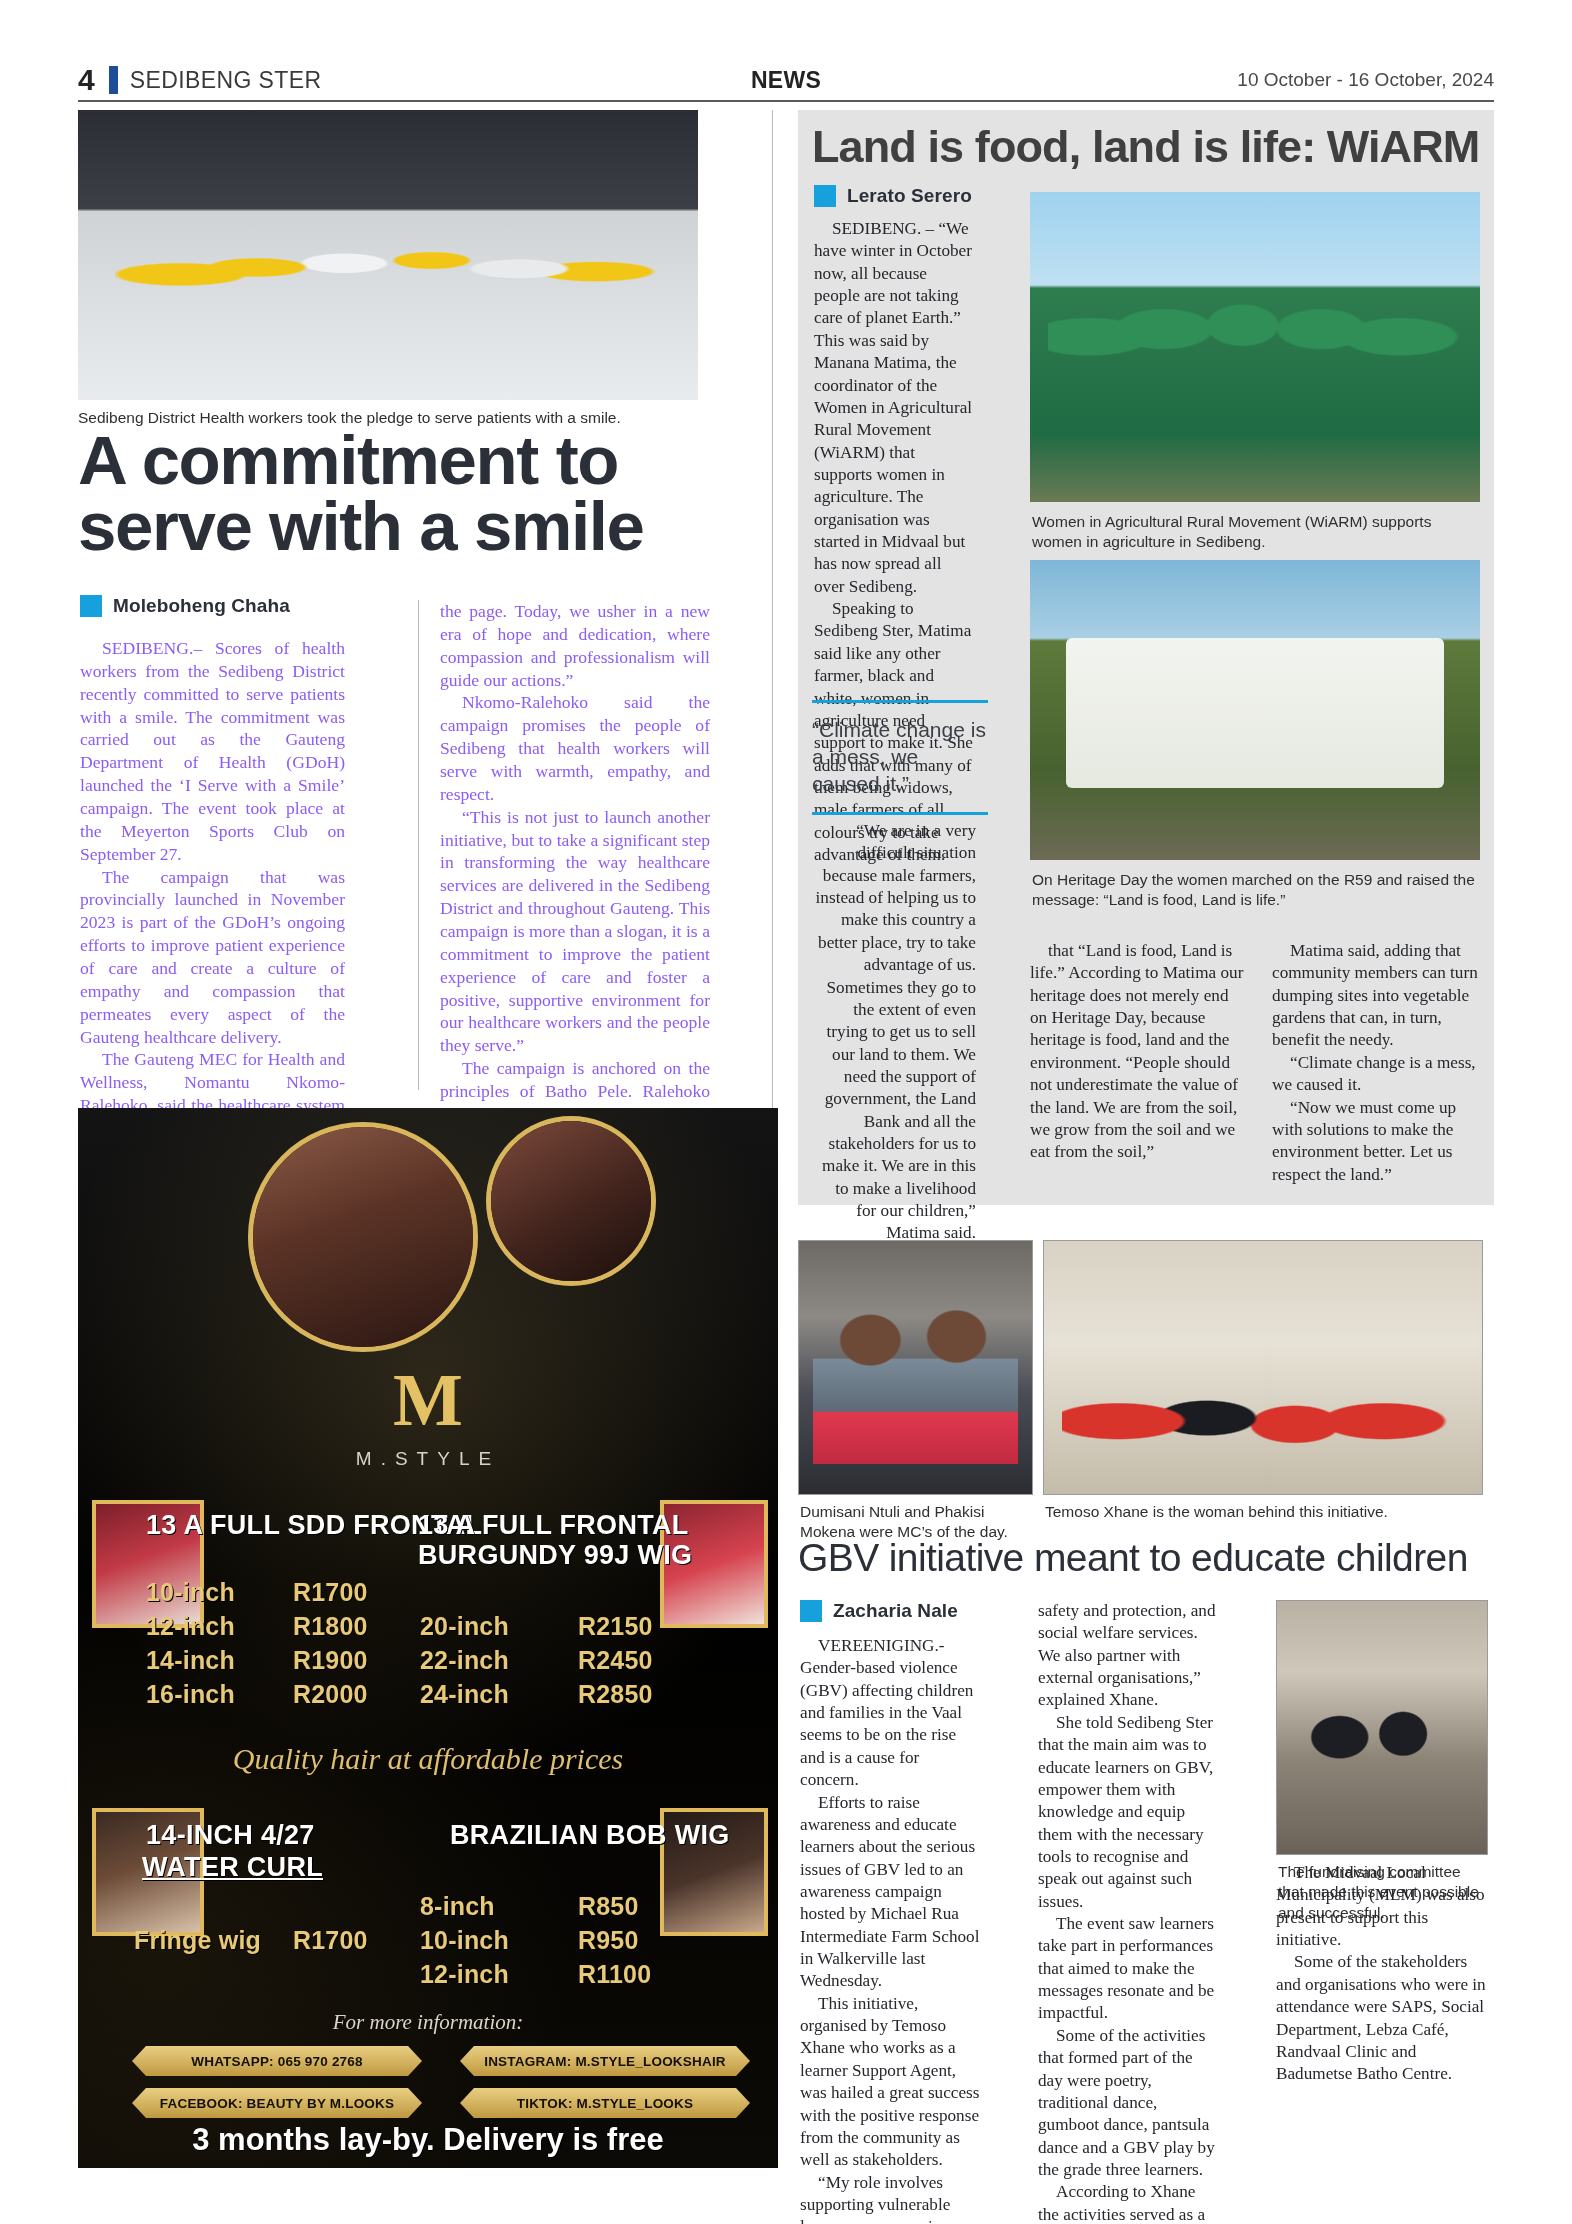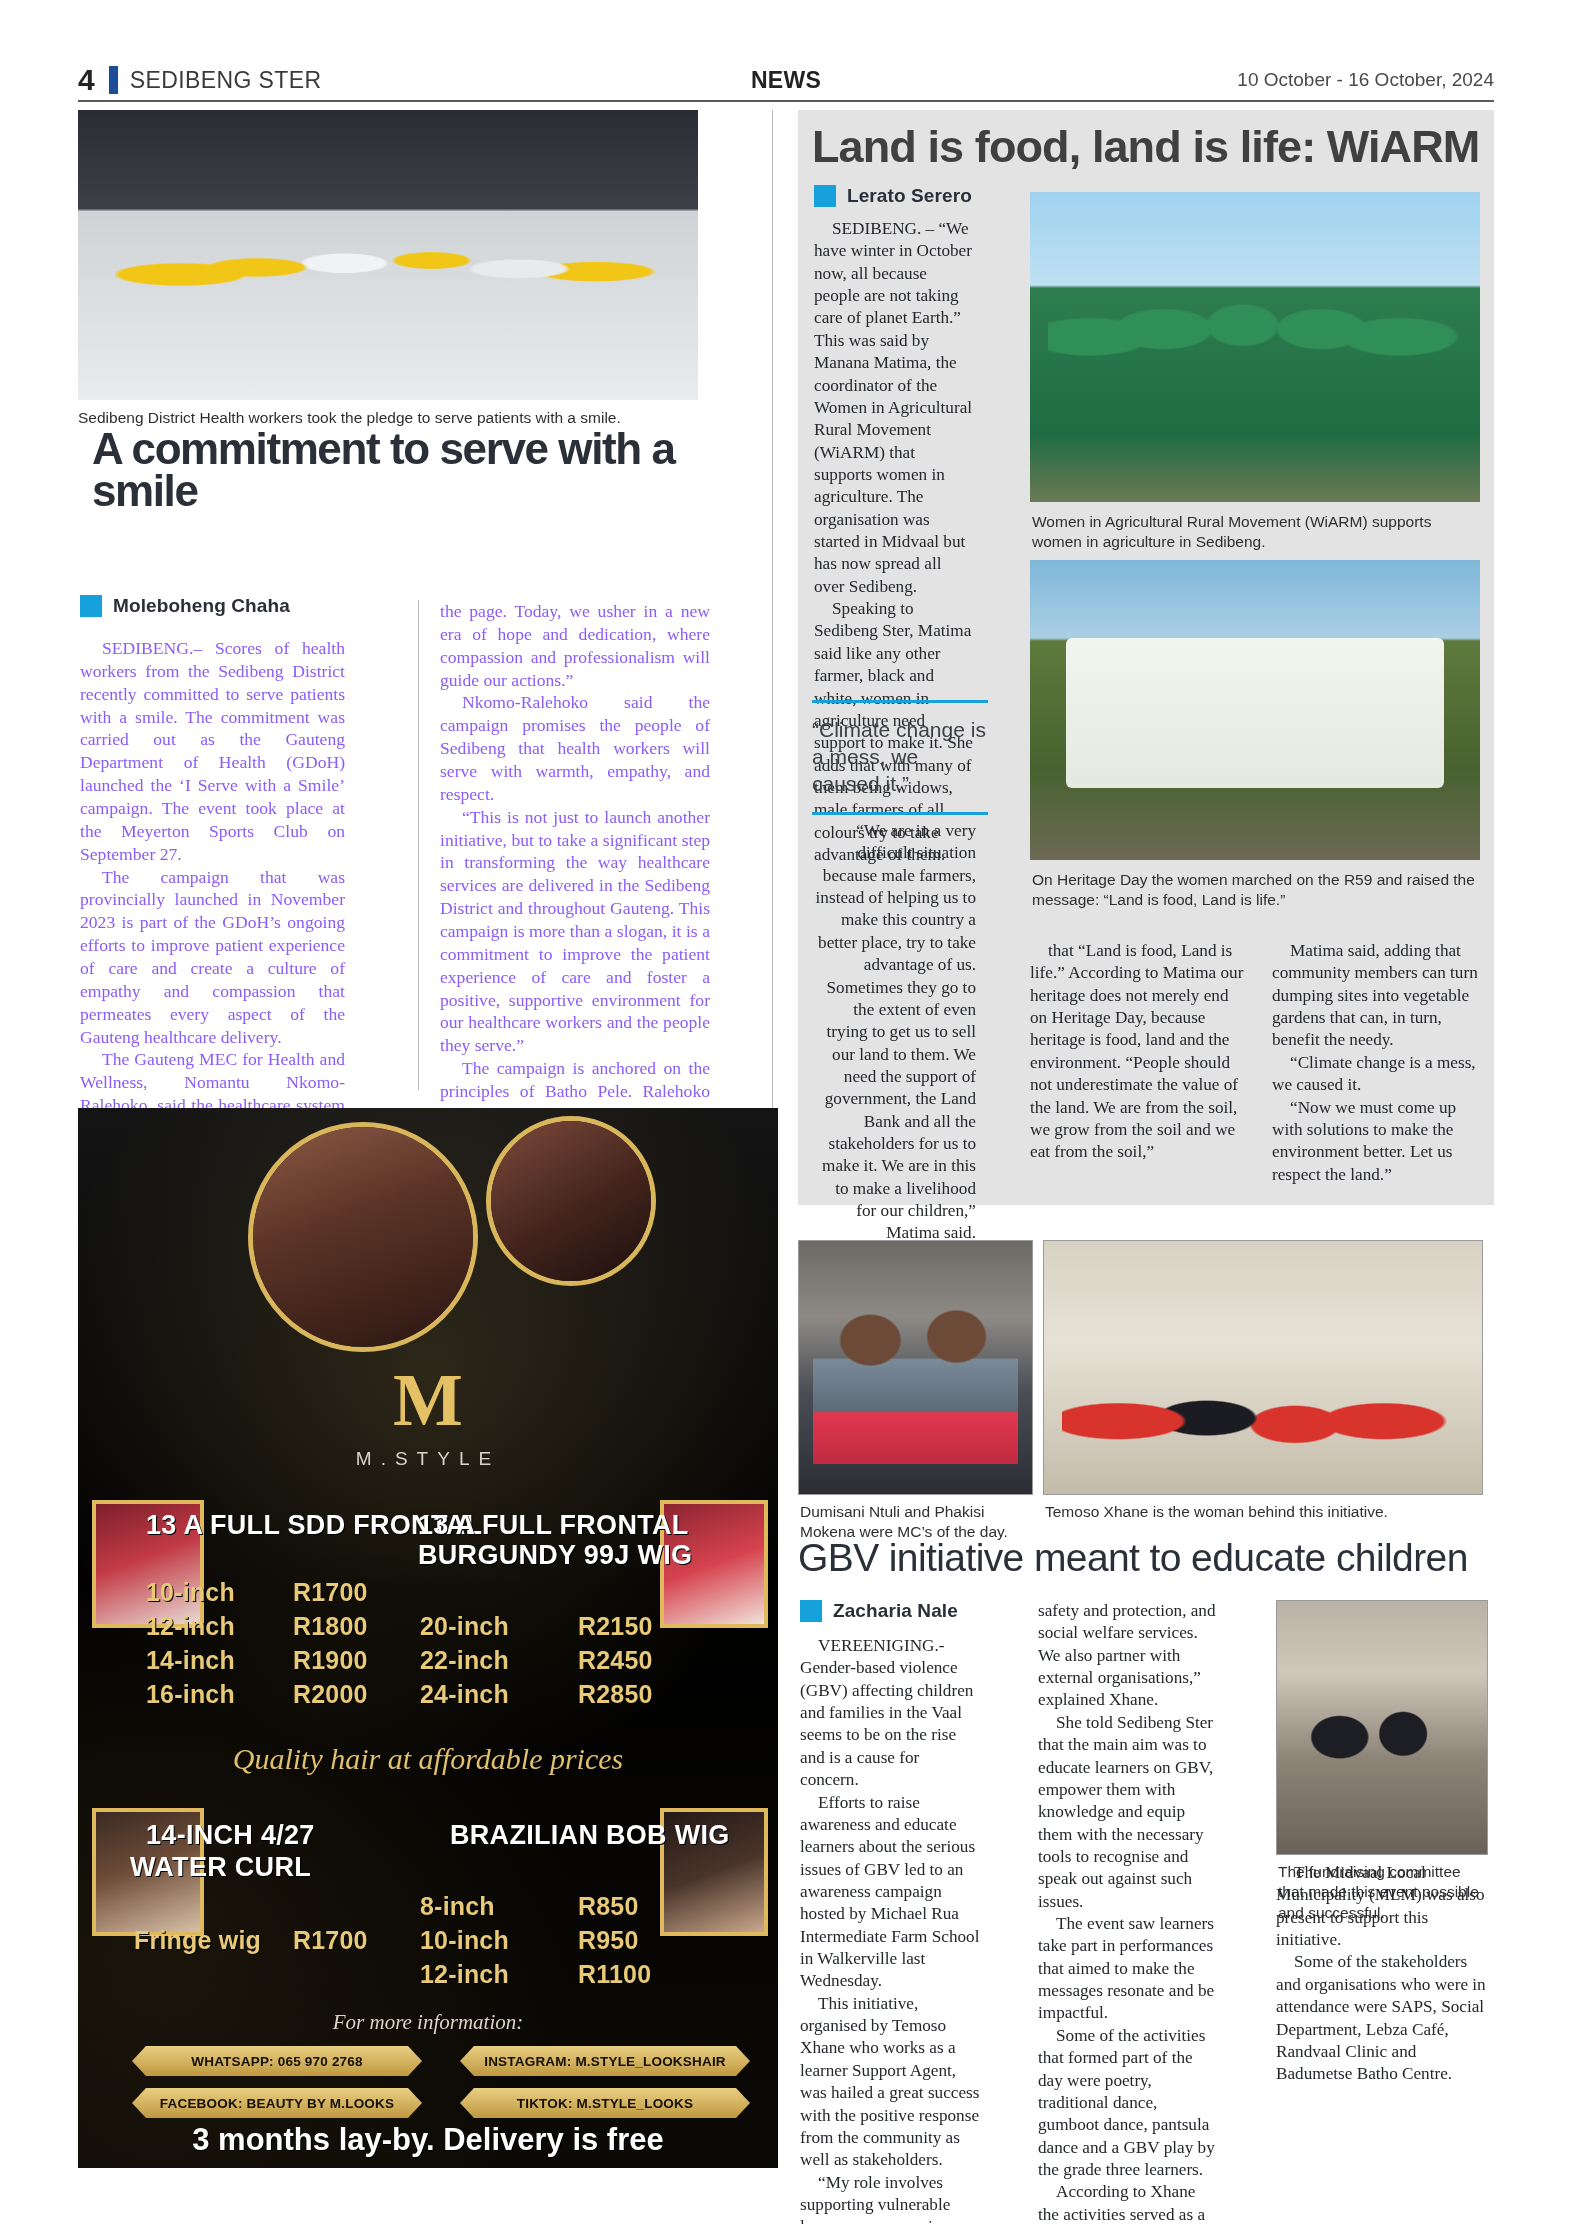--- a/index.html
+++ b/index.html
@@ -39,22 +39,22 @@
     position: absolute; font-size: 15.5px; line-height: 1.32; color: #2f2f2f;
     font-family: "Liberation Sans", sans-serif;
   }
 
   
   #lead-photo { left: 78px; top: 110px; width: 620px; height: 290px; }
   #lead-caption { left: 78px; top: 408px; width: 630px; }
 
   .headline-xl {
     position: absolute; left: 78px; top: 428px; width: 650px;
-    font-size: 44px; line-height: 0.95; font-weight: 700; letter-spacing: -1.4px;
-    color: #2b2f38; font-family: "Liberation Sans", sans-serif; margin-left: 14px;
+    font-size: 69px; line-height: 0.95; font-weight: 700; letter-spacing: -1.4px;
+    color: #2b2f38; font-family: "Liberation Sans", sans-serif;
   }
 
   .byline { display: flex; align-items: center; gap: 11px; }
   .byline .sq { width: 22px; height: 22px; background: #16a0dc; flex: 0 0 auto; }
   .byline .nm { font-size: 19px; font-weight: 700; color: #2b2f38; letter-spacing: .1px; }
 
   #lead-byline { position: absolute; left: 80px; top: 595px; }
 
   .serif-col {
     position: absolute;
@@ -348,21 +348,21 @@
     <div class="ad-row" style="left:342px; top:504px;">20-inch</div>
     <div class="ad-row" style="left:500px; top:504px;">R2150</div>
     <div class="ad-row" style="left:342px; top:538px;">22-inch</div>
     <div class="ad-row" style="left:500px; top:538px;">R2450</div>
     <div class="ad-row" style="left:342px; top:572px;">24-inch</div>
     <div class="ad-row" style="left:500px; top:572px;">R2850</div>
 
     <div class="ad-script" style="top:634px;">Quality hair at affordable prices</div>
 
     <div class="ad-hdr" style="left:68px; top:712px;">14-INCH 4/27</div>
-    <div class="ad-hdr" style="left:52px; top:744px;">WATER CURL</div>
+    <div class="ad-hdr" style="left:64px; top:744px;text-decoration:underline;">WATER CURL</div>
     <div class="ad-hdr" style="left:372px; top:712px;">BRAZILIAN BOB WIG</div>
 
     <div class="ad-row" style="left:342px; top:784px;">8-inch</div>
     <div class="ad-row" style="left:500px; top:784px;">R850</div>
     <div class="ad-row" style="left:342px; top:818px;">10-inch</div>
     <div class="ad-row" style="left:500px; top:818px;">R950</div>
     <div class="ad-row" style="left:342px; top:852px;">12-inch</div>
     <div class="ad-row" style="left:500px; top:852px;">R1100</div>
 
     <div class="ad-row" style="left:56px; top:818px;">Fringe wig</div>

